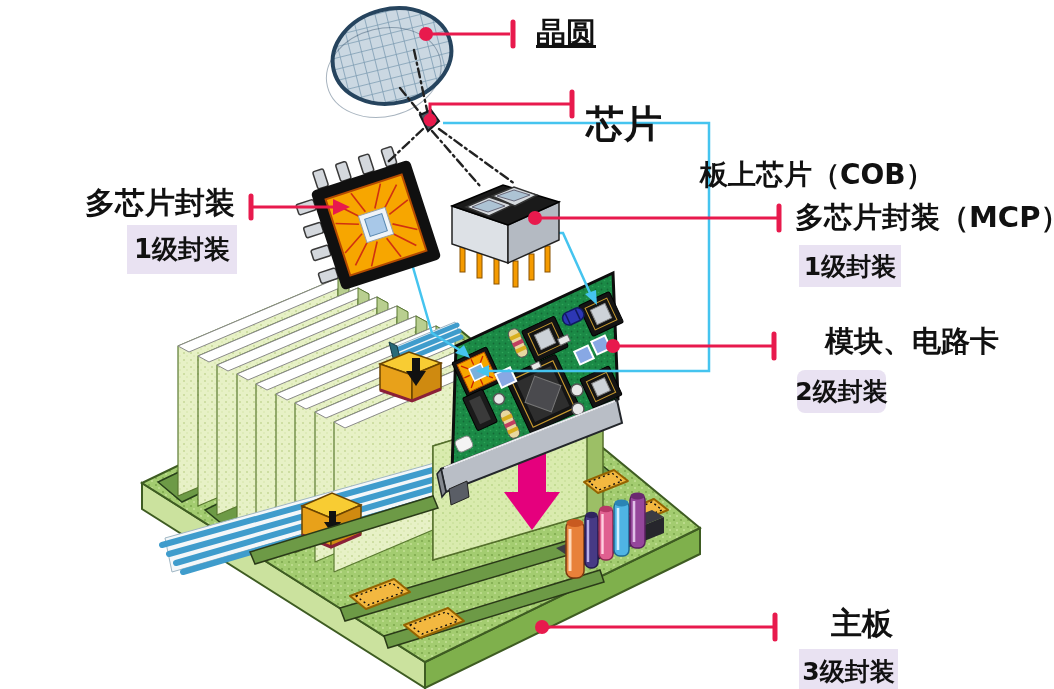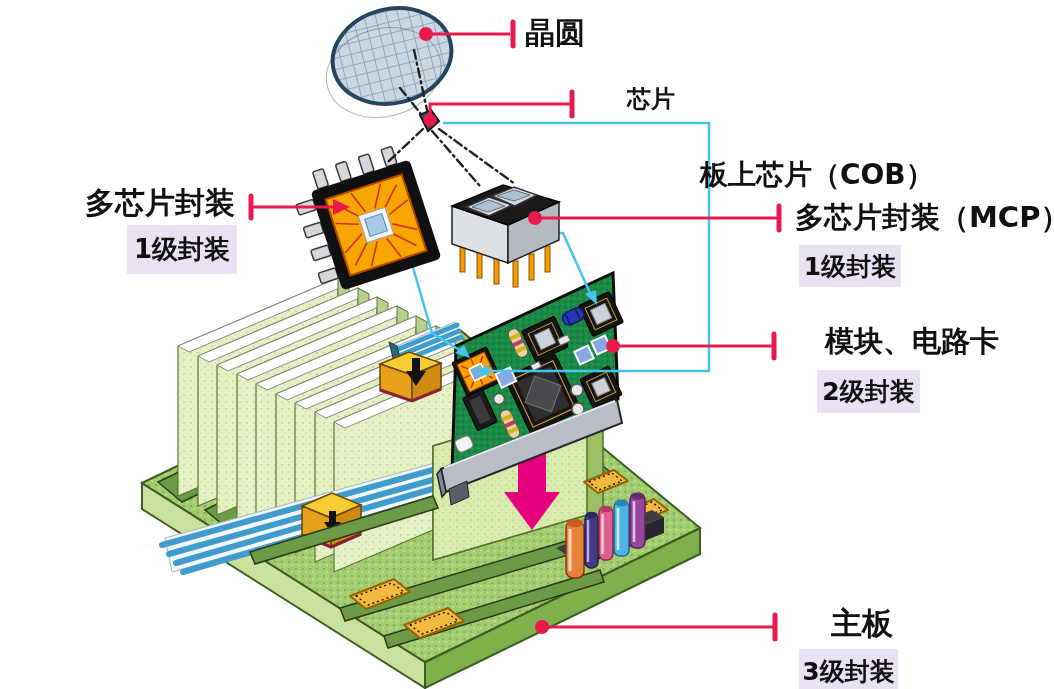--- a/index.html
+++ b/index.html
@@ -409,35 +409,35 @@
     </g>
 
     <g>
       <circle cx="542" cy="627" r="7" stroke="none"></circle>
       <line x1="542" y1="627" x2="773" y2="627" stroke-width="3"></line>
       <line x1="775" y1="615" x2="775" y2="639" stroke-width="5" stroke-linecap="round"></line>
     </g>
   </g>
 </svg>
 
-<div class="label" style="left:525px;top:16px;font-size:30px;">晶圆</div>
-
-<div class="label" style="left:586px;top:86px;font-size:24px;margin-left:41px;">芯片</div>
+<div class="label" style="left:536px;top:16px;font-size:30px;text-decoration:underline;">晶圆</div>
+
+<div class="label" style="left:586px;top:104px;font-size:38px;">芯片</div>
 
 <div class="label" style="left:85px;top:186px;font-size:30px;">多芯片封装</div>
 
 <div class="badge" style="left:127px;top:225px;width:110px;height:49px;font-size:26px;">1级封装</div>
 
 <div class="label light" style="left:700px;top:160px;font-size:28px;">板上芯片（COB）</div>
 
 <div class="label" style="left:795px;top:202px;font-size:29px;">多芯片封装（MCP）</div>
 
 <div class="badge" style="left:799px;top:245px;width:102px;height:42px;font-size:25px;">1级封装</div>
 
 <div class="label" style="left:791px;top:326px;font-size:29px;margin-left:34px;">模块、电路卡</div>
 
-<div class="badge" style="left:817px;top:370px;width:103px;height:43px;font-size:25px;">2级封装</div>
+<div class="badge" style="left:797px;top:370px;width:89px;height:43px;font-size:25px;border-radius:8px;">2级封装</div>
 
 <div class="label" style="left:831px;top:606px;font-size:31px;">主板</div>
 
 <div class="badge" style="left:799px;top:649px;width:99px;height:45px;font-size:25px;">3级封装</div>
 
 </div>
 
 </body></html>

